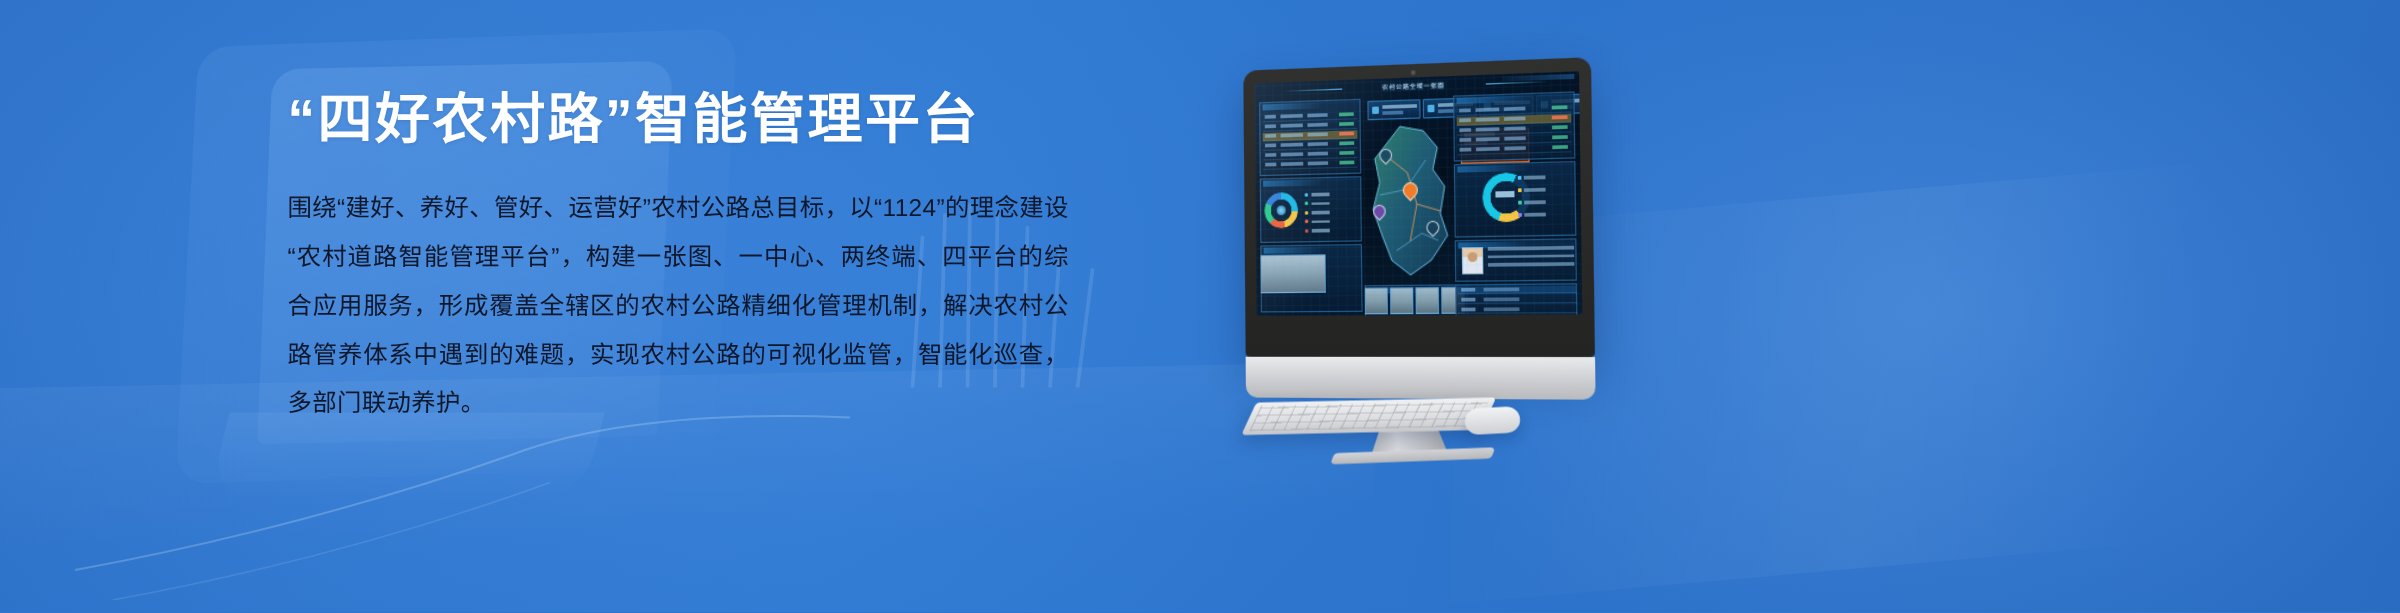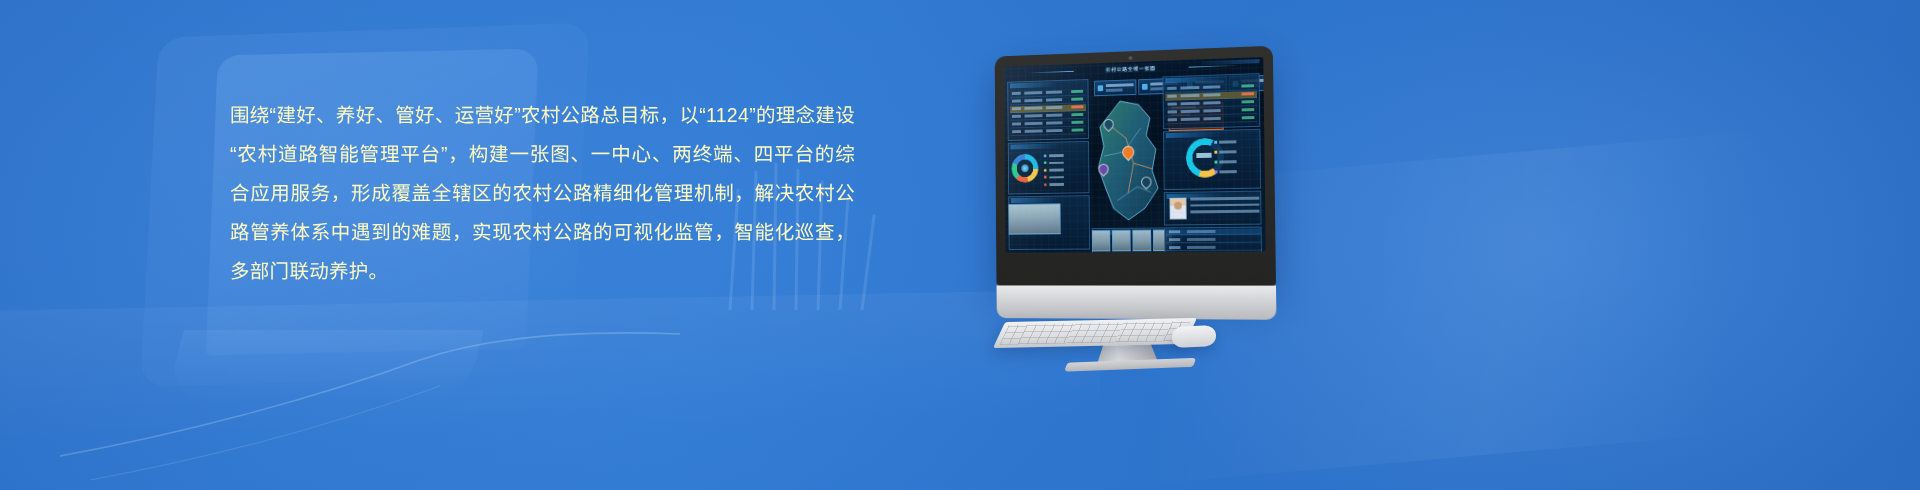--- a/index.html
+++ b/index.html
@@ -76,21 +76,21 @@
     font-weight:700;
     letter-spacing:2px;
     color:#ffffff;
     white-space:nowrap;
     text-shadow:0 1px 3px rgba(16,60,120,.18);
   }
   .paragraph{
     margin:26px 0 0 0;
     font-size:19.5px;
     line-height:2.0;
-    color:#fef9c3;
+    color:#0f172a;
     text-align:justify;
     text-justify:inter-ideograph;
     letter-spacing:.3px;
     width:625px;
   }
   .cta{
     display:inline-block;
     margin-top:30px;
     padding:0 34px;
     height:40px;line-height:38px;
@@ -400,20 +400,21 @@
         <path d="M84 190 L86 44"></path>
           <path d="M106 190 L108 50"></path>
         <path d="M128 190 L132 62"></path>
           <path d="M150 190 L158 78"></path>
         <path d="M172 190 L184 96"></path>
       </g>
     </svg>
   </div>
 
   <div class="copy">
+    <h1 class="headline">“四好农村路”智能管理平台</h1>
 
     <p class="paragraph">围绕“建好、养好、管好、运营好”农村公路总目标，以“1124”的理念建设“农村道路智能管理平台”，构建一张图、一中心、两终端、四平台的综合应用服务，形成覆盖全辖区的农村公路精细化管理机制，解决农村公路管养体系中遇到的难题，实现农村公路的可视化监管，智能化巡查，多部门联动养护。</p>
 
   </div>
 
   <div class="imac">
     <div class="imac-body">
       <span class="cam"></span>
 
       <div class="screen">

